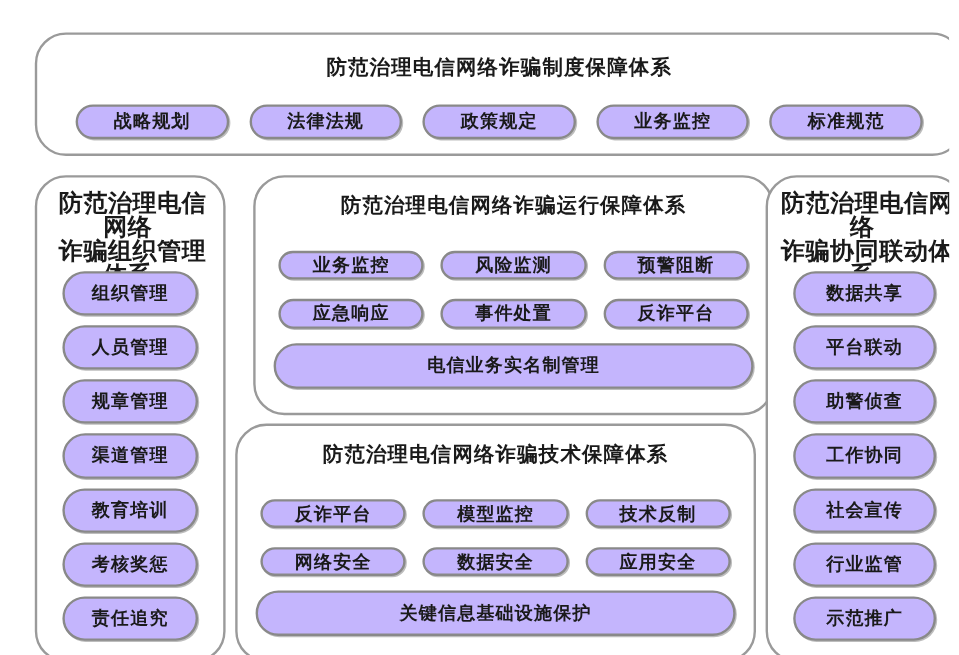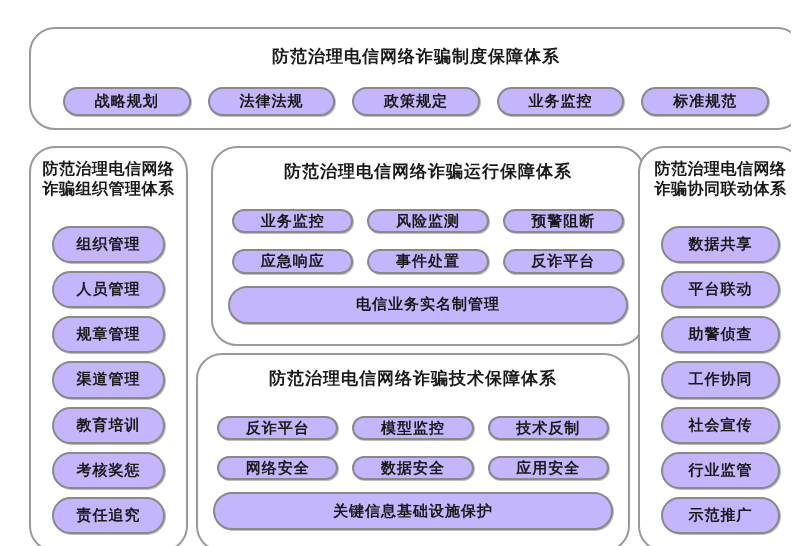--- a/index.html
+++ b/index.html
@@ -47,24 +47,23 @@
     left: 24px; right: 24px; top: 50px; height: 37px;
     display: flex; gap: 9px;
   }
   .top-row .item-box { flex: 1; }
 
   
   .left-panel  { left: 13px;  top: 130px; width: 159px; height: 406px; }
   .right-panel { left: 622px; top: 130px; width: 165px; height: 406px; }
   .side-title {
     margin-top: 12px;
-    font-size: 16px;
+    font-size: 20px;
     line-height: 20px;
     letter-spacing: 0.5px;
-    font-family: Liberation Mono, monospace;
   }
   .side-items {
     position: absolute;
     left: 13px; right: 13px; top: 70px; bottom: 8px;
     display: flex; flex-direction: column; justify-content: space-between;
   }
   .side-items .item-box { height: 39px; }
 
   
   .mid-panel-a { left: 195px; top: 130px; width: 434px; height: 200px; }

